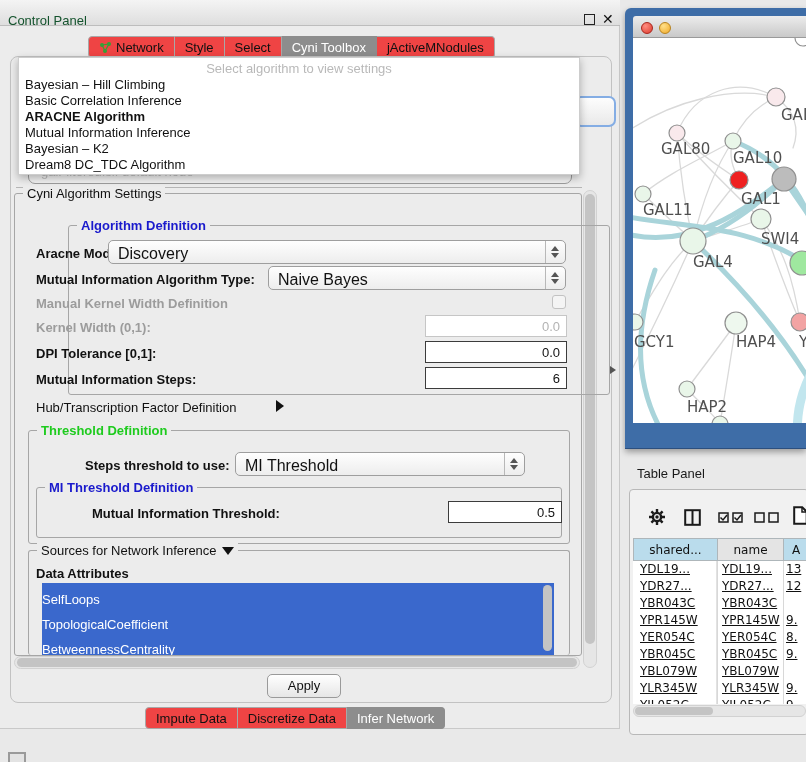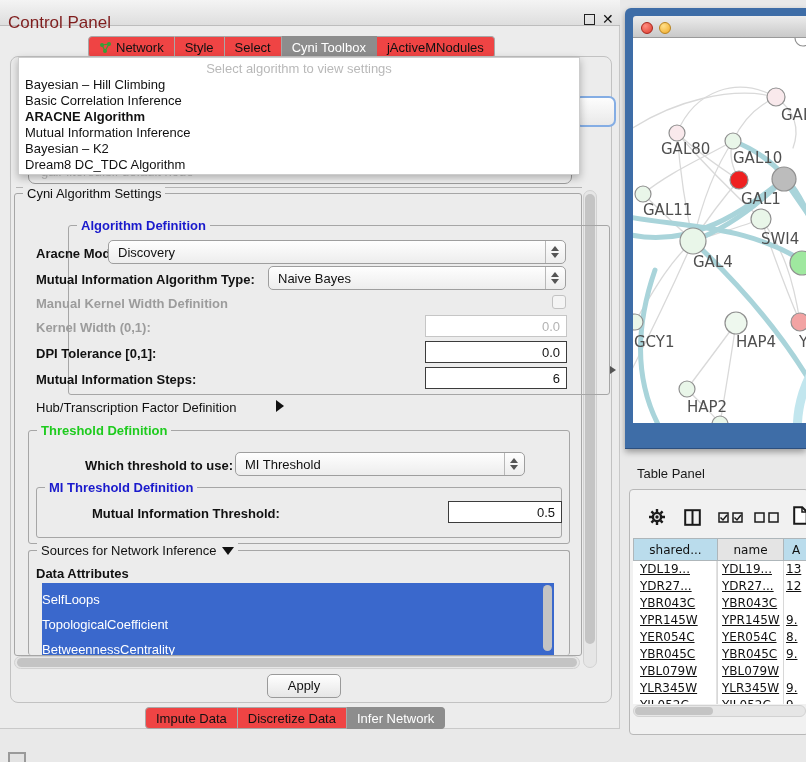--- a/index.html
+++ b/index.html
@@ -2,21 +2,21 @@
 <html><head>
 <meta charset="utf-8">
 <style>
   html,body{margin:0;padding:0;}
   body{width:806px;height:762px;overflow:hidden;position:relative;background:#e9e9e9;
        font-family:"Liberation Sans","DejaVu Sans",sans-serif;font-size:13px;color:#111;}
   .abs{position:absolute;}
   
   #cp-window{left:0;top:8;width:620px;height:729px;background:#ececec;border:1px solid #c9c9c9;border-left:none;box-sizing:border-box;}
   #cp-titlebar{left:0;top:8;width:620px;height:26px;background:linear-gradient(#f4f4f4,#dedede);border-bottom:1px solid #bdbdbd;box-sizing:border-box;}
-  #cp-title{left:8px;top:13px;font-size:17px;color:#7f1d1d;}
+  #cp-title{left:8px;top:13px;font-size:13px;color:#14532d;}
   #cp-float{left:584px;top:14px;width:11px;height:11px;border:1.6px solid #222;box-sizing:border-box;}
   #cp-close{left:602px;top:11px;font-weight:bold;font-size:14px;color:#111;}
   
   .tabbar{display:flex;height:22px;}
   .tab{display:flex;align-items:center;gap:4px;padding:0 10px;background:#ef4444;border:1px solid #a8a8a8;border-left:none;font-size:13px;color:#111;white-space:nowrap;}
   .tab:first-child{border-left:1px solid #a8a8a8;border-radius:4px 0 0 4px;}
   .tab:last-child{border-radius:0 4px 4px 0;}
   .tab.sel{background:#8d8d8d;color:#fff;border-color:#8d8d8d;}
   #cp-tabs{left:88px;top:36px;}
   #bottom-tabs{left:145px;top:707px;}
@@ -35,21 +35,21 @@
   #sliver-line{left:16px;top:187px;width:566px;height:1px;background:#b5b5b5;z-index:0;}
   
   .gbox{border:1px solid #a6a6a6;border-radius:3px;}
   .gtitle{position:absolute;top:-8px;left:8px;background:#ececec;padding:0 4px;font-size:13px;white-space:nowrap;}
   .t-blue{color:#1a1acc;font-weight:bold;}
   .t-green{color:#1ecb1e;font-weight:bold;}
   .lbl{font-weight:bold;font-size:13px;white-space:nowrap;}
   .lbl.dis{color:#9c9c9c;}
   
   .combo{background:linear-gradient(#fefefe,#ededed);border:1px solid #9e9e9e;border-radius:5px;box-sizing:border-box;}
-  .combo-value{position:absolute;left:9px;top:4px;font-size:13px;color:#111;}
+  .combo-value{position:absolute;left:9px;top:4px;font-size:16px;color:#111;}
   .stepper{position:absolute;right:0;top:0;bottom:0;width:19px;border-left:1px solid #b8b8b8;}
   .tri{position:absolute;left:5px;width:0;height:0;border-left:4px solid transparent;border-right:4px solid transparent;}
   .tri.up{top:5px;border-bottom:5px solid #555;}
   .tri.dn{bottom:5px;border-top:5px solid #555;}
   
   .tf{background:#fff;border:1px solid #3c3c3c;box-sizing:border-box;font-size:13px;text-align:right;padding:3px 6px 0 0;}
   .tf.dis{border:1px solid #c6c6c6;color:#b3b3b3;}
   .checkbox{width:14px;height:14px;border:1px solid #c2c2c2;border-radius:3px;background:#f4f4f4;box-sizing:border-box;}
   .arrow-r{width:0;height:0;border-top:6px solid transparent;border-bottom:6px solid transparent;border-left:8px solid #111;}
   .arrow-d{width:0;height:0;border-left:6px solid transparent;border-right:6px solid transparent;border-top:8px solid #111;display:inline-block;}
@@ -173,21 +173,21 @@
 <div class="abs tf" style="left:425px;top:341px;width:142px;height:22px;">0.0</div>
 <div class="abs lbl" style="left:36px;top:372px;">Mutual Information Steps:</div>
 <div class="abs tf" style="left:425px;top:367px;width:142px;height:22px;">6</div>
 
 <div class="abs" style="left:36px;top:400px;font-size:13px;">Hub/Transcription Factor Definition</div>
 <div class="abs arrow-r" style="left:276px;top:400px;"></div>
 
 <div class="abs gbox" style="left:28px;top:430px;width:540px;height:112px;">
   <span class="gtitle t-green">Threshold Definition</span>
 </div>
-<div class="abs lbl" style="left:85px;top:458px;">Which threshold to use:</div>
+<div class="abs lbl" style="left:85px;top:458px;">Steps threshold to use:</div>
 <div class="abs combo" style="left:235px;top:452px;width:290px;height:24px;">
   <span class="combo-value">MI Threshold</span>
   <span class="stepper">
       <span class="tri up"></span>
       <span class="tri dn"></span>
     </span>
 </div>
 <div class="abs gbox" style="left:36px;top:487px;width:524px;height:49px;">
   <span class="gtitle t-blue">MI Threshold Definition</span>
 </div>

